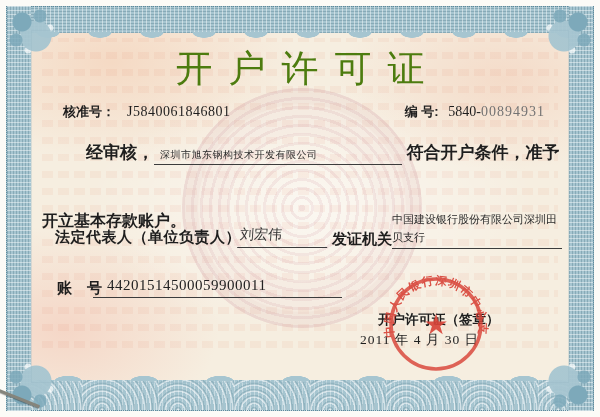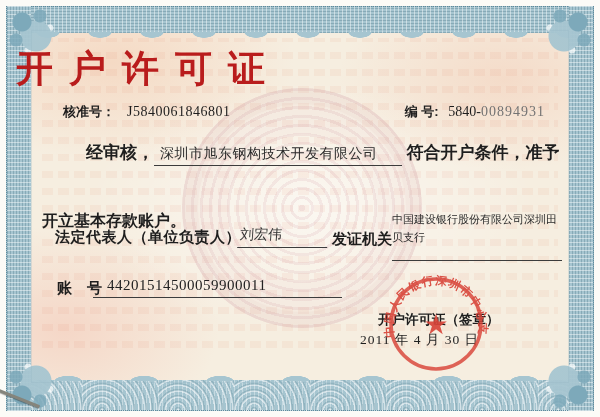--- a/index.html
+++ b/index.html
@@ -72,51 +72,51 @@
       radial-gradient(circle at 30px 30px, rgba(166,197,208,.95) 0 15px, rgba(166,197,208,0) 16px),
       radial-gradient(circle at 44px 22px, rgba(255,255,255,.7) 0 3px, rgba(255,255,255,0) 4px),
       radial-gradient(circle at 22px 44px, rgba(255,255,255,.7) 0 3px, rgba(255,255,255,0) 4px);
   }
   .corner.tl{left:6px;top:6px;}
   .corner.tr{right:6px;top:6px;transform:scaleX(-1);}
   .corner.bl{left:6px;bottom:6px;transform:scaleY(-1);}
   .corner.br{right:6px;bottom:6px;transform:scale(-1,-1);}
   .inner-frame{position:absolute;left:31px;top:30px;right:31px;bottom:34px;border:1px solid rgba(150,182,194,.30);pointer-events:none;}
   .title{
-    position:absolute;left:0;right:0;top:44px;text-align:left;
-    font-family:"DejaVu Serif","Liberation Serif",serif;font-weight:bold;
-    font-size:37px;letter-spacing:16px;text-indent:16px;color:#b91c1c;
+    position:absolute;left:0;right:0;top:44px;text-align:center;
+    font-family:"DejaVu Serif","Liberation Serif",serif;font-weight:normal;
+    font-size:37px;letter-spacing:16px;text-indent:16px;color:#4d7c0f;
   }
   .row-approval{position:absolute;left:55px;top:103px;font-size:13px;}
   .row-approval .lbl{font-weight:bold;margin-left:8px;}
   .row-approval .val{font-family:"Liberation Serif",serif;font-size:14px;letter-spacing:.5px;margin-left:12px;}
   .row-serial{position:absolute;right:55px;top:103px;font-size:13px;}
   .row-serial .lbl{font-weight:bold;}
   .row-serial .pre{font-family:Liberation Serif, serif;font-size:14px;margin-left:6px;margin-top:26px;}
   .row-serial .num{font-family:"Liberation Serif",serif;font-size:14px;letter-spacing:1px;color:#737373;}
   .body1{position:absolute;left:86px;top:141px;white-space:nowrap;}
   .body1 .big{font-size:17px;font-weight:bold;}
   .u{border-bottom:1px solid #3c3c3c;}
   .company{
     display:inline-block;width:238px;vertical-align:baseline;
-    font-family:"Liberation Serif",serif;font-size:14px;color:#2a2a2a;
+    font-family:"Liberation Serif",serif;font-size:10px;color:#2a2a2a;
     padding:0 4px 2px 6px;letter-spacing:.5px;
   }
   .body2{position:absolute;left:42px;top:183px;font-size:16px;font-weight:bold;margin-top:28px;}
   .rep-label{position:absolute;left:55px;top:228px;font-size:15px;font-weight:bold;letter-spacing:.5px;}
   .rep-name{
     position:absolute;left:238px;top:224px;width:88px;
     font-family:"Liberation Serif",serif;font-size:14px;color:#333;
     padding:2px 0 3px 2px;transform:skewX(-4deg);
   }
   .bank-label{position:absolute;left:332px;top:230px;font-size:15px;font-weight:bold;}
   .bank-name{
     position:absolute;left:392px;top:211px;width:170px;
     font-family:"Liberation Serif",serif;font-size:11px;line-height:1.6;color:#2a2a2a;
-    padding-bottom:14px;
+    padding-bottom:2px;
   }
   .acct-label{position:absolute;left:57px;top:279px;font-size:15px;font-weight:bold;}
   .acct-num{
     position:absolute;left:93px;top:277px;width:235px;
     font-family:"Liberation Serif",serif;font-size:15px;letter-spacing:.5px;
     padding:0 0 3px 14px;color:#222;
   }
   .issuer{position:absolute;left:378px;top:311px;font-size:13.5px;font-weight:bold;}
   .issue-date{position:absolute;left:360px;top:331px;font-family:"Liberation Serif",serif;font-size:13.5px;letter-spacing:1px;}
   .seal{position:absolute;left:378px;top:266px;width:116px;height:116px;opacity:.92;}

